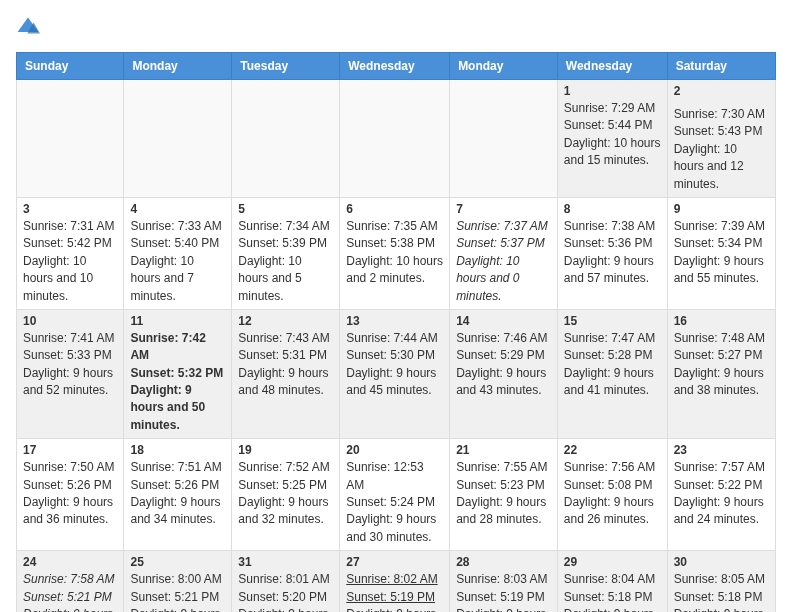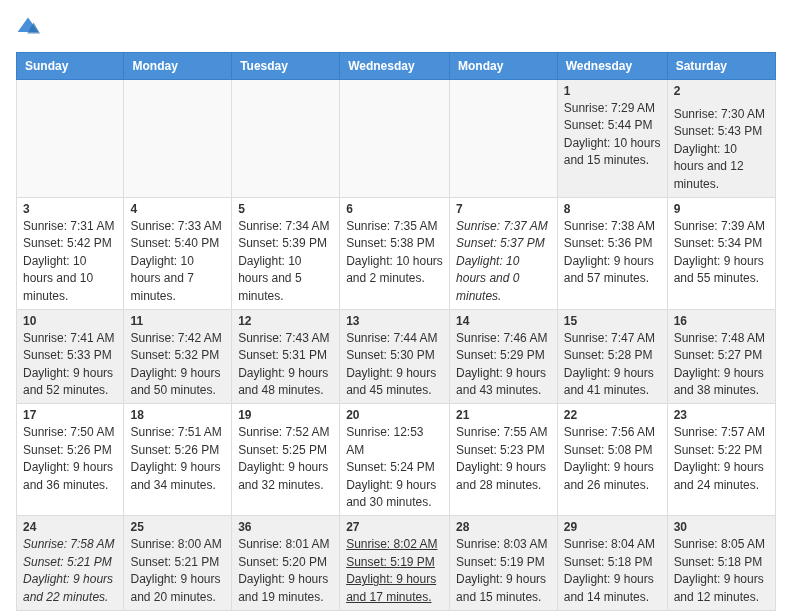--- a/index.html
+++ b/index.html
@@ -188,21 +188,21 @@
       </tr>
       <tr class="week-row">
         <td class="shaded">
           <span class="day-num">10</span>
           <div class="day-info" style="white-space: pre-line;">Sunrise: 7:41 AM
 Sunset: 5:33 PM
 Daylight: 9 hours and 52 minutes.</div>
         </td>
         <td class="shaded">
           <span class="day-num">11</span>
-          <div class="day-info" style="white-space: pre-line;">Sunrise: 7:42 AM
+          <div class="day-info" style="white-space: pre-line; font-weight: bold;">Sunrise: 7:42 AM
 Sunset: 5:32 PM
 Daylight: 9 hours and 50 minutes.</div>
         </td>
         <td class="shaded">
           <span class="day-num">12</span>
           <div class="day-info" style="white-space: pre-line;">Sunrise: 7:43 AM
 Sunset: 5:31 PM
 Daylight: 9 hours and 48 minutes.</div>
         </td>
         <td class="shaded">
@@ -281,21 +281,21 @@
 Sunset: 5:21 PM
 Daylight: 9 hours and 22 minutes.</div>
         </td>
         <td class="shaded">
           <span class="day-num">25</span>
           <div class="day-info" style="white-space: pre-line;">Sunrise: 8:00 AM
 Sunset: 5:21 PM
 Daylight: 9 hours and 20 minutes.</div>
         </td>
         <td class="shaded">
-          <span class="day-num">36</span>
+          <span class="day-num">31</span>
           <div class="day-info" style="white-space: pre-line;">Sunrise: 8:01 AM
 Sunset: 5:20 PM
 Daylight: 9 hours and 19 minutes.</div>
         </td>
         <td class="shaded">
           <span class="day-num">27</span>
           <div class="day-info" style="white-space: pre-line; text-decoration: underline;">Sunrise: 8:02 AM
 Sunset: 5:19 PM
 Daylight: 9 hours and 17 minutes.</div>
         </td>

